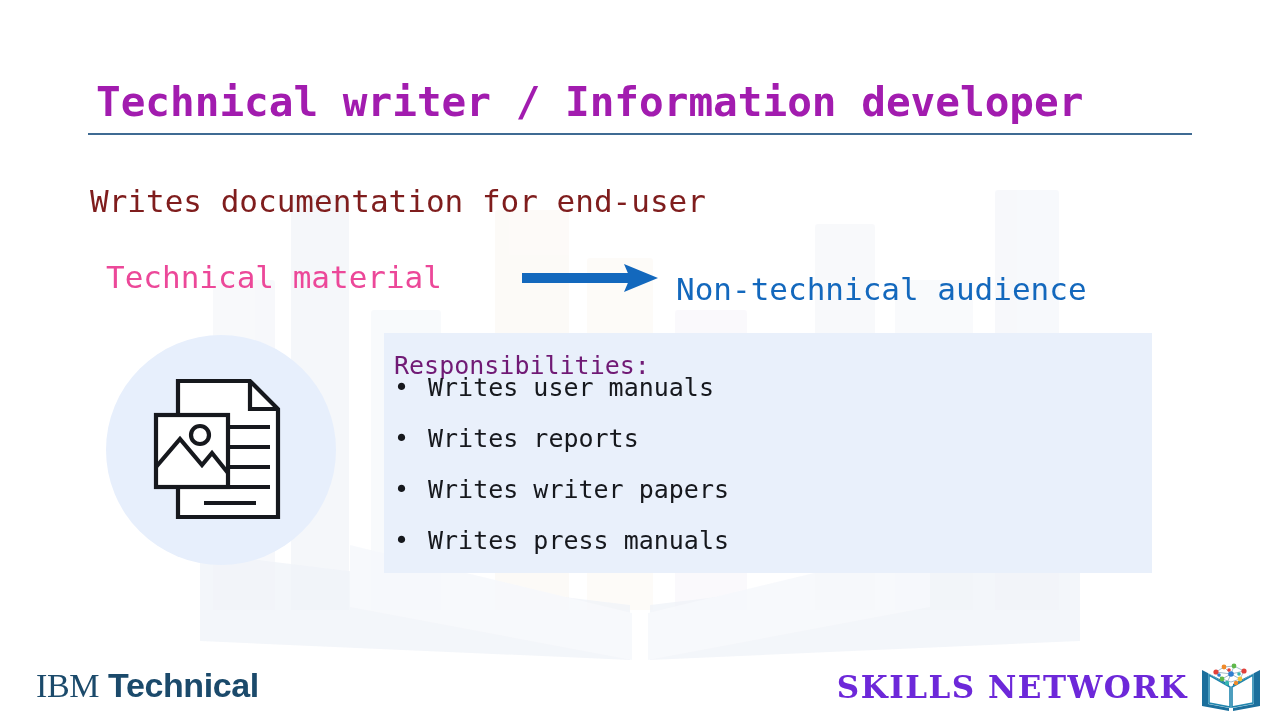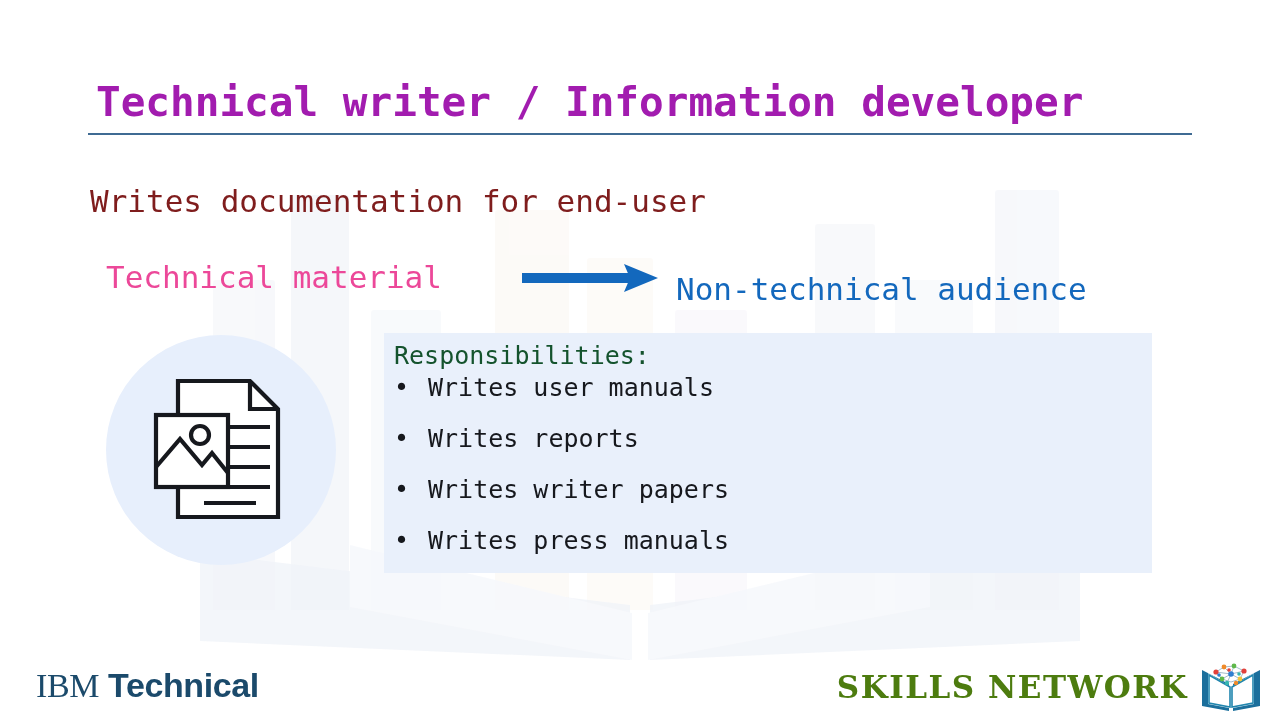--- a/index.html
+++ b/index.html
@@ -134,23 +134,23 @@
     left: 384px;
     top: 333px;
     width: 768px;
     height: 240px;
     background: #e9f0fb;
     z-index: 2;
   }
   .resp-title {
     position: absolute;
     left: 394px;
-    top: 341px;
+    top: 351px;
     font-size: 25px;
-    color: #14532d;
+    color: #701a75;
     white-space: nowrap;
     z-index: 3;
   }
   .resp-list {
     position: absolute;
     left: 394px;
     top: 375px;
     width: 740px;
     z-index: 3;
   }
@@ -192,21 +192,21 @@
     top: 662px;
     display: flex;
     align-items: center;
     gap: 12px;
     z-index: 3;
   }
   .sn-text {
     font-family: "DejaVu Serif", "Liberation Serif", serif;
     font-size: 31px;
     font-weight: bold;
-    color: #4d7c0f;
+    color: #6d28d9;
     letter-spacing: 1.5px;
     white-space: nowrap;
   }
   .sn-mark { width: 62px; height: 50px; display: block; }
 </style>
 </head>
 <body>
 
 <div class="slide">
 

